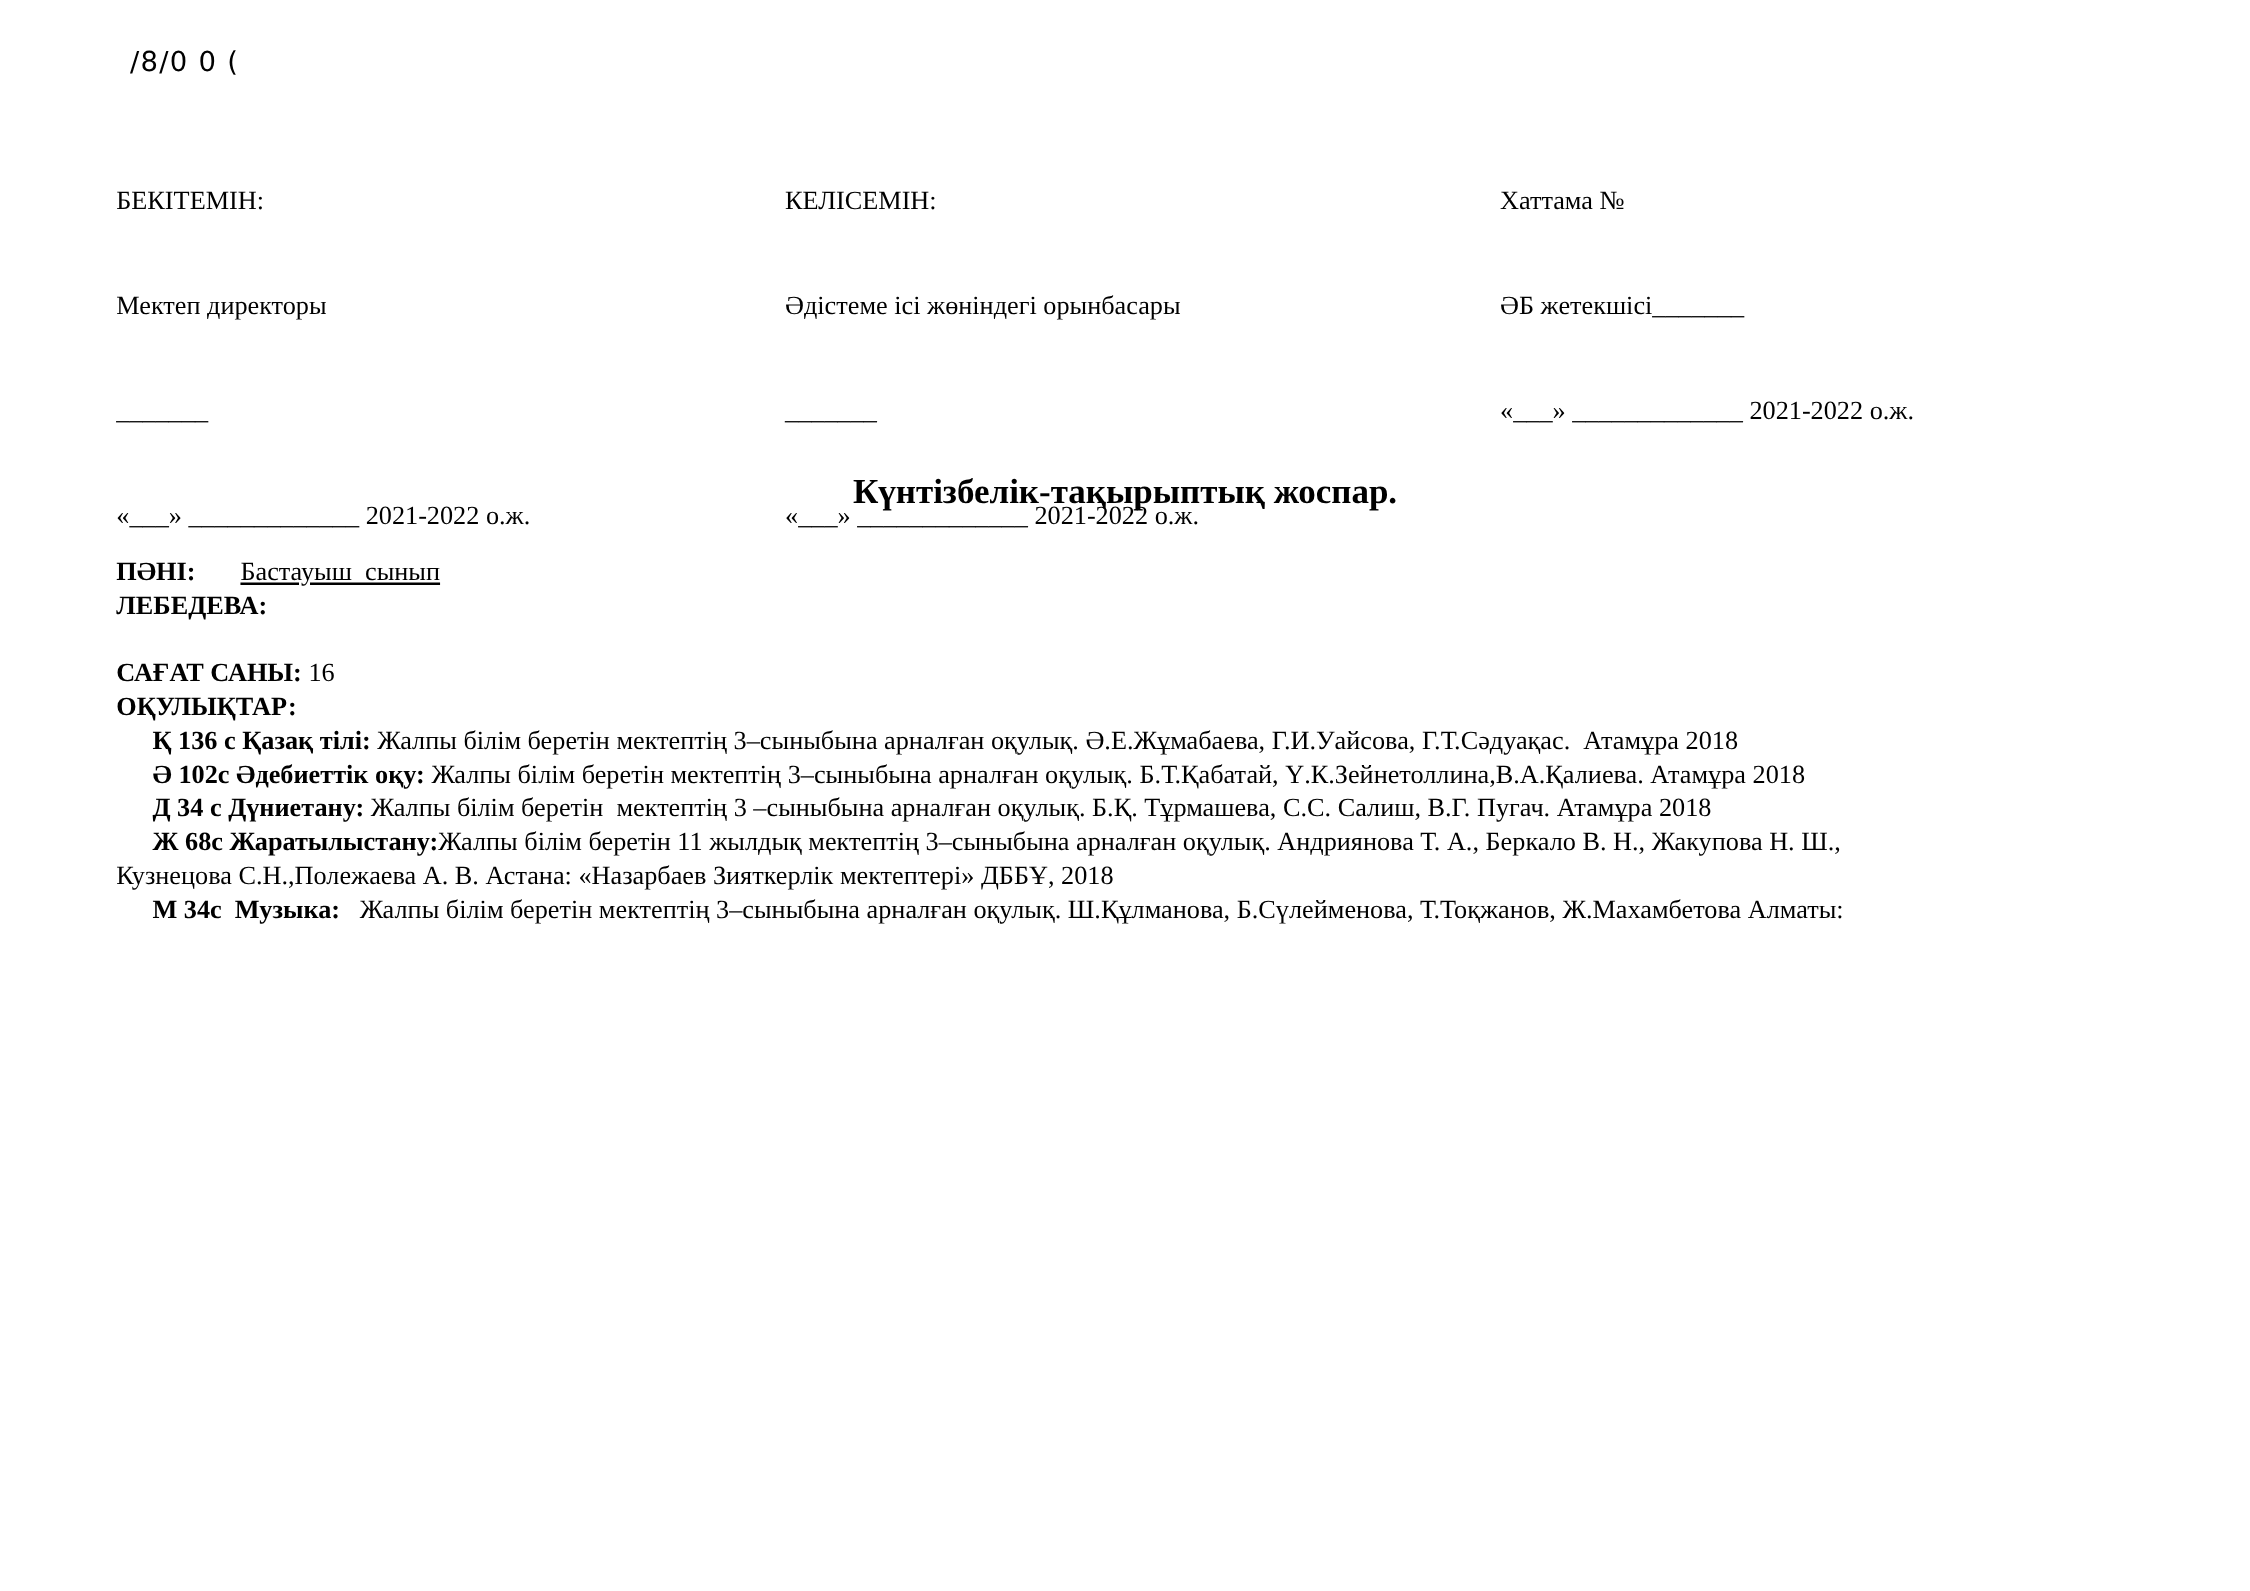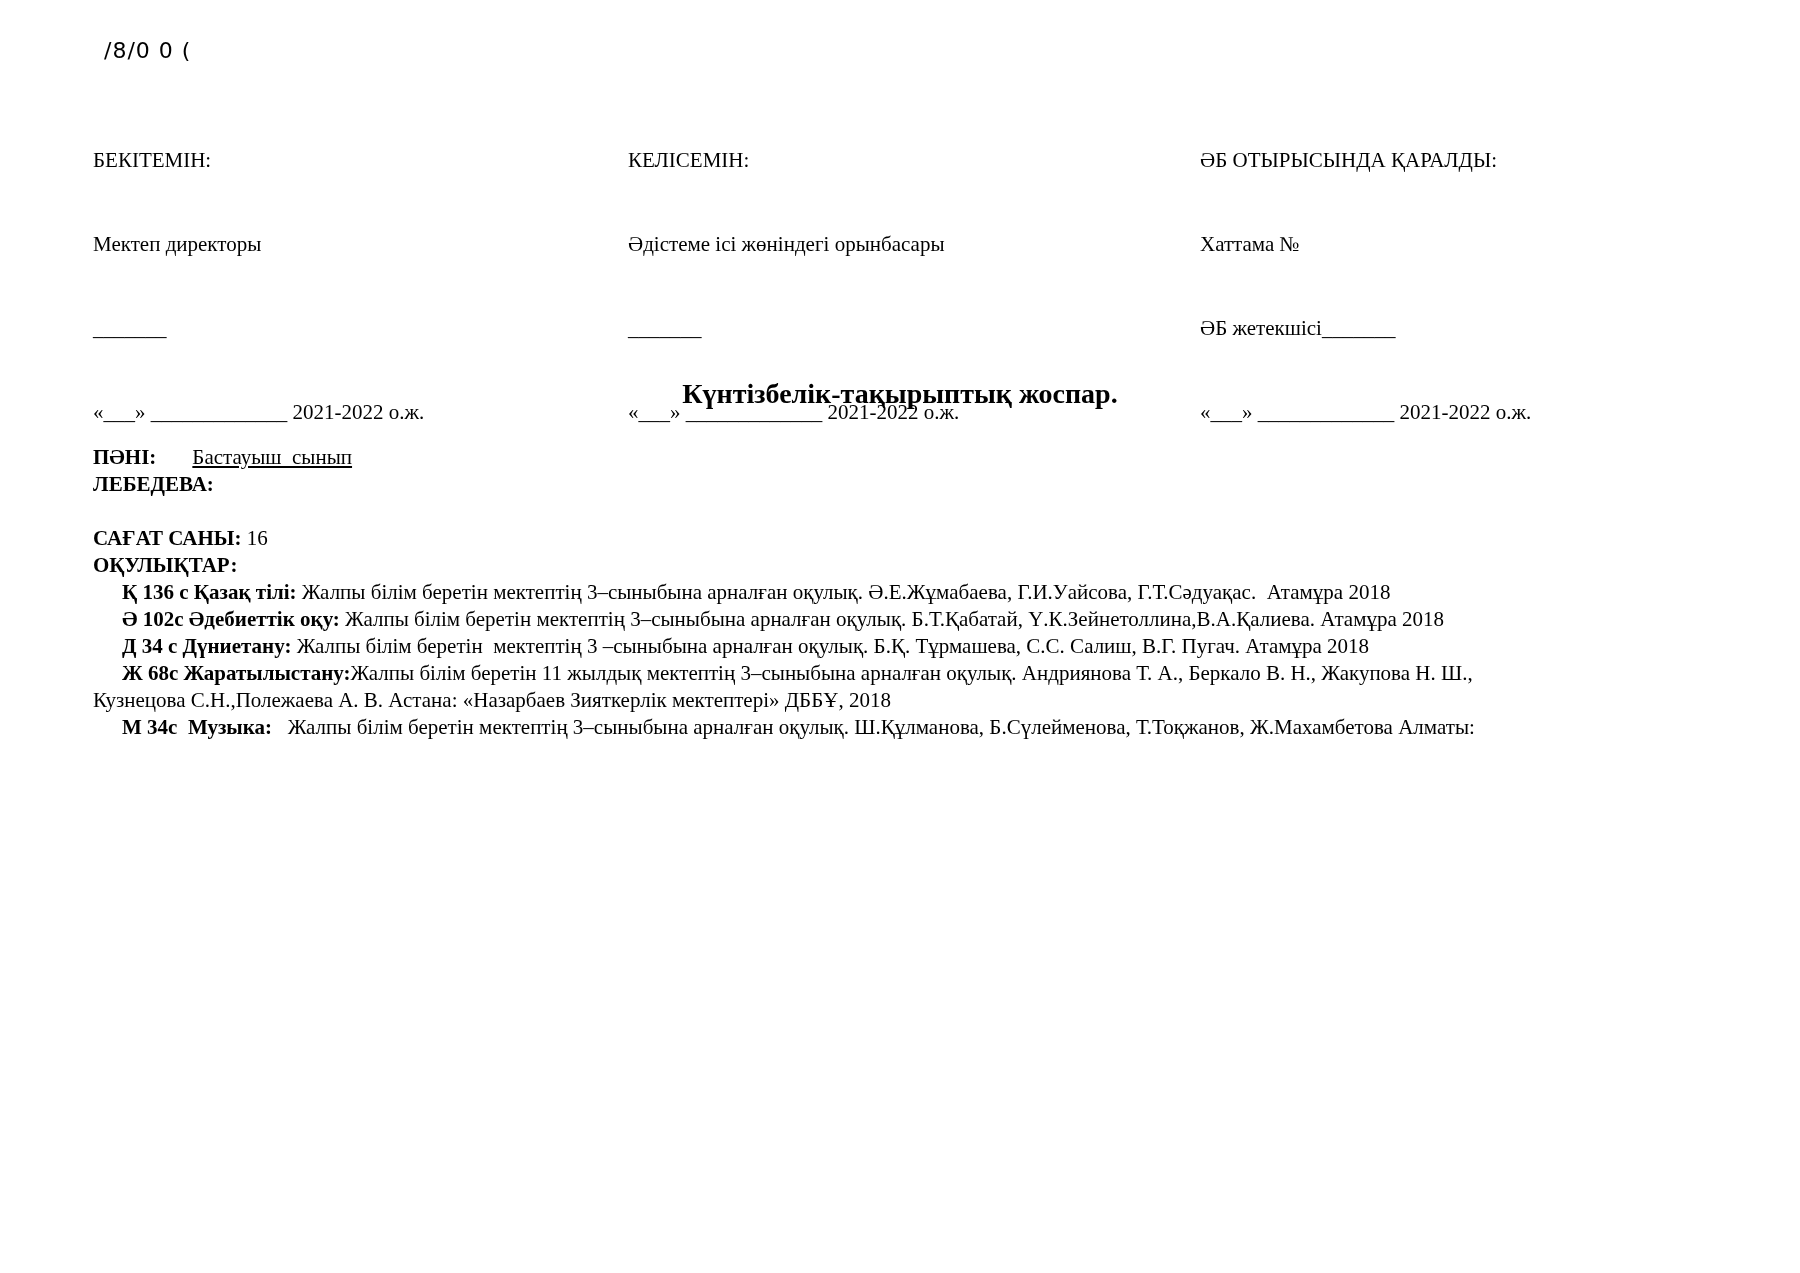--- a/index.html
+++ b/index.html
@@ -79,21 +79,20 @@
 </div>
 
 <div class="approval-col col-2">
   <span class="line">КЕЛІСЕМІН:</span>
   <span class="line">Әдістеме ісі жөніндегі орынбасары</span>
   <span class="line">_______</span>
   <span class="line">«___» _____________ 2021-2022 о.ж.</span>
 </div>
 
 <div class="approval-col col-3">
-  <span class="line">ӘБ ОТЫРЫСЫНДА ҚАРАЛДЫ:</span>
   <span class="line">Хаттама №</span>
   <span class="line">ӘБ жетекшісі_______</span>
   <span class="line">«___» _____________ 2021-2022 о.ж.</span>
 </div>
 
 <h1 class="doc-title">Күнтізбелік-тақырыптық жоспар.</h1>
 
 <div class="content">
   <p><span class="lbl">ПӘНІ:</span><span class="subject-value">Бастауыш  сынып</span></p>
   <p><span class="lbl">ЛЕБЕДЕВА:</span></p>

